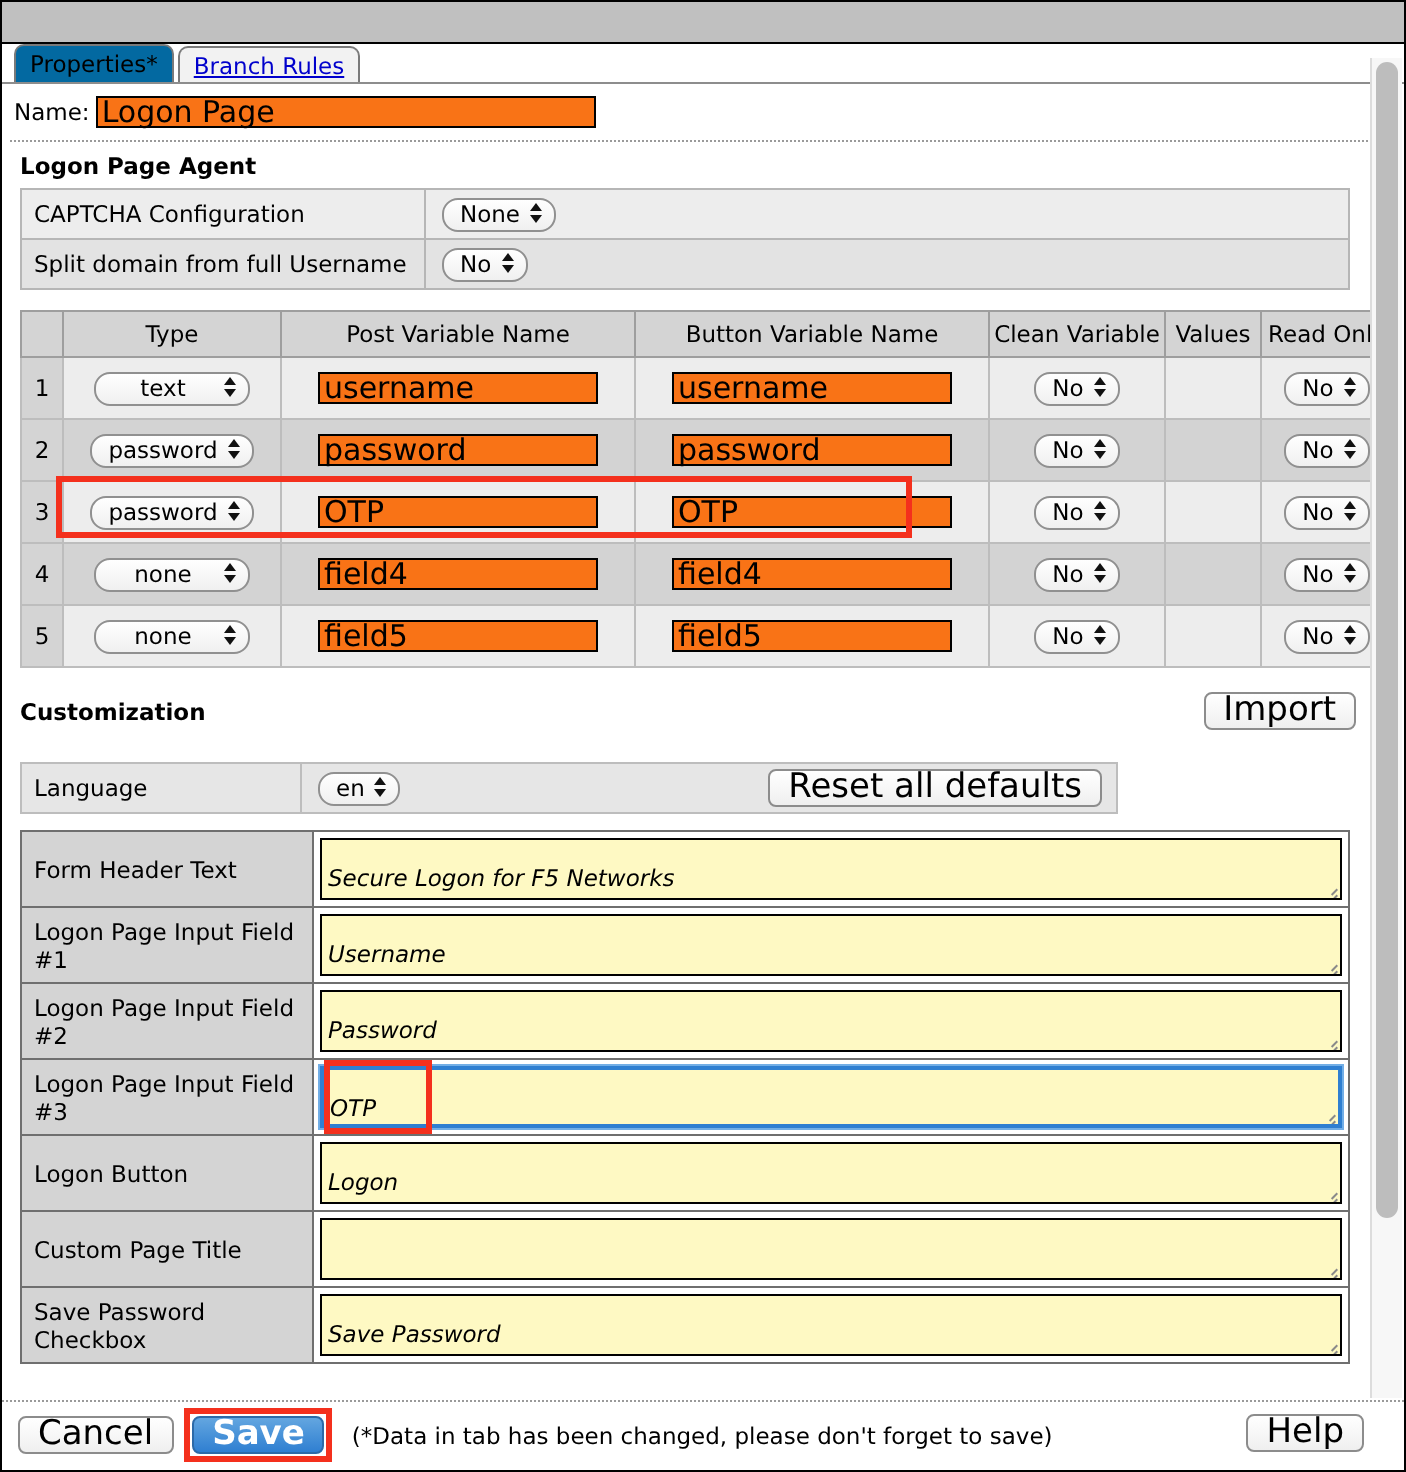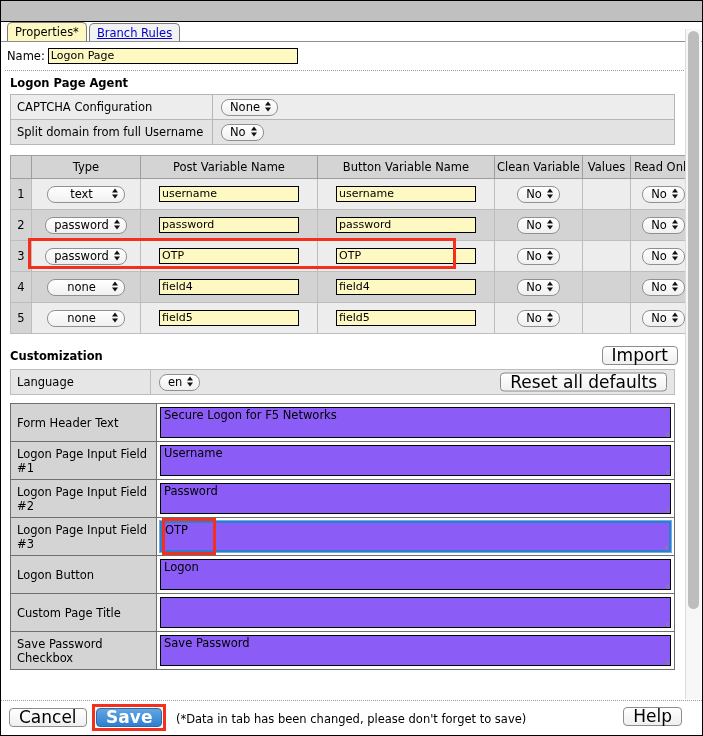--- a/index.html
+++ b/index.html
@@ -20,30 +20,30 @@
   
   .tabstrip{position:relative;height:20px;background:#fff;padding-left:6px;}
   .tabstrip::after{content:"";position:absolute;left:0;right:0;bottom:0;height:1px;background:#8d8d8d;}
   .tab{
     position:relative;display:inline-block;vertical-align:bottom;
     height:18px;line-height:18px;padding:0 7px;box-sizing:border-box;
     border:1px solid #7a7a7a;border-bottom:none;
     border-radius:5px 5px 0 0;background:#eaeaea;
     font-size:11.5px;margin-right:2px;z-index:1;
   }
-  .tab.active{background:#fef9c3;z-index:3;height:19px;line-height:19px;}
+  .tab.active{background:#0369a1;z-index:3;height:19px;line-height:19px;}
   .tab.link{color:#0000cc;text-decoration:underline;background:#f2f2f2;}
 
   
   .namerow{padding:6px 0 6px 6px;font-size:11.5px;}
   .namerow .lbl{display:inline-block;vertical-align:middle;}
   .txtinput{
     display:inline-block;vertical-align:middle;box-sizing:border-box;
-    height:16px;line-height:14px;border:1px solid #000;background:#fef9c3;
-    font-family:"DejaVu Sans","Liberation Sans",sans-serif;font-size:11px;
+    height:16px;line-height:14px;border:1px solid #000;background:#f97316;
+    font-family:"DejaVu Sans","Liberation Sans",sans-serif;font-size:15px;
     padding:0 2px;margin-left:3px;
   }
   .namerow .txtinput{width:250px;}
 
   .dotsep{border-top:1px dotted #9a9a9a;margin:0 4px;}
 
   
   .sect{font-weight:bold;font-size:11.5px;padding:5px 0 4px 9px;}
 
   
@@ -97,37 +97,37 @@
   .custhead{position:relative;margin-top:12px;padding:3px 0 4px 9px;}
   .custhead .t{font-weight:bold;font-size:11.5px;}
   .btn{
     display:inline-block;box-sizing:border-box;height:19px;line-height:17px;
     padding:0 9px;border:1px solid #8c8c8c;border-radius:4px;
     background:linear-gradient(#ffffff,#efefef);
     font-size:17px;color:#000;text-align:center;white-space:nowrap;
   }
   #import-btn{position:absolute;right:24px;top:0;}
 
-  .langtbl{width:665px;margin:2px 0 0 9px;border:1px solid #8d8d8d;}
+  .langtbl{width:549px;margin:14px 0 0 9px;border:1px solid #8d8d8d;}
   .langtbl td{border:1px solid #bdbdbd;background:#e6e6e6;height:22px;font-size:11.5px;}
   .langtbl td.k{width:132px;padding-left:6px;}
   .langtbl td.v{padding-left:8px;position:relative;}
   #reset-btn{position:absolute;right:7px;top:50%;transform:translateY(-50%);}
 
   .custtbl{width:665px;margin:8px 0 0 9px;border:1px solid #6f6f6f;table-layout:fixed;}
   .custtbl td{border:1px solid #6f6f6f;vertical-align:middle;}
   .custtbl td.k{
     width:138px;background:#d4d4d4;font-size:11.5px;padding-left:6px;height:35px;
   }
   .custtbl td.v{background:#fff;padding:2px 3px;}
   .ta{
     position:relative;box-sizing:border-box;width:100%;height:31px;
-    border:1px solid #000;background:#8b5cf6;
+    border:1px solid #000;background:#fef9c3;
     font-family:"DejaVu Sans","Liberation Sans",sans-serif;font-size:11.5px;
-    padding:0 3px;overflow:hidden;
+    padding:12px 3px;overflow:hidden;font-style:italic;
   }
   .ta .grip{position:absolute;right:1px;bottom:0px;width:8px;height:8px;}
   .ta .grip i{display:block;position:absolute;right:0;background:#8a8a8a;height:1px;}
   .ta .grip i:nth-child(1){width:7px;bottom:1px;transform:rotate(-45deg);transform-origin:100% 100%;}
   .ta .grip i:nth-child(2){width:4px;bottom:4px;transform:rotate(-45deg);transform-origin:100% 100%;}
   .ta.focused{border:2px solid #2f7fd1;outline:1px solid #72aee6;}
 
   .cellwrap{position:relative;}
   #hl-otp3{position:absolute;left:2px;top:-3px;width:48px;height:31px;border:3px solid #f4301d;}
 

